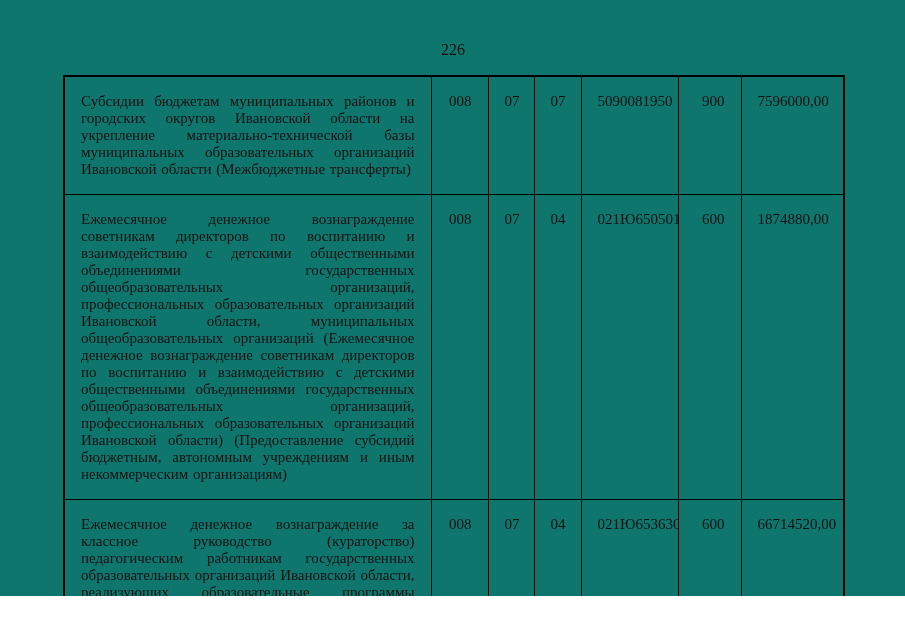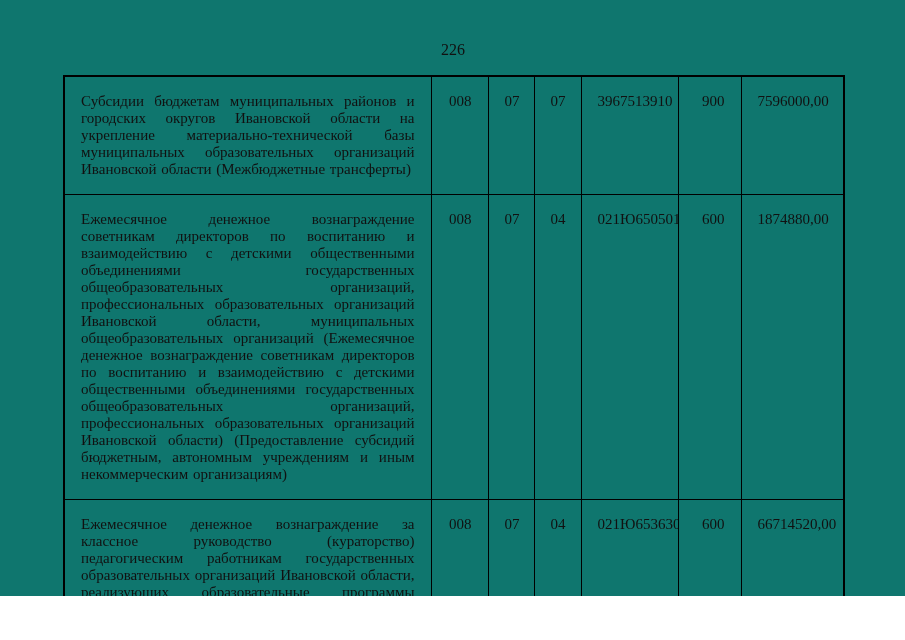--- a/index.html
+++ b/index.html
@@ -73,21 +73,21 @@
       <col style="width:97px">
       <col style="width:63px">
       <col style="width:103px">
     </colgroup>
     <tbody>
       <tr class="row-1">
         <td class="desc-cell">Субсидии бюджетам муниципальных районов и городских округов Ивановской области на укрепление материально-технической базы муниципальных образовательных организаций Ивановской области (Межбюджетные трансферты)</td>
         <td class="code-cell">008</td>
         <td class="code-cell">07</td>
         <td class="code-cell">07</td>
-        <td class="code-cell">3967513910</td>
+        <td class="code-cell">5090081950</td>
         <td class="code-cell">900</td>
         <td class="code-cell">7596000,00</td>
       </tr>
       <tr class="row-2">
         <td class="desc-cell">Ежемесячное денежное вознаграждение советникам директоров по воспитанию и взаимодействию с детскими общественными объединениями государственных общеобразовательных организаций, профессиональных образовательных организаций Ивановской области, муниципальных общеобразовательных организаций (Ежемесячное денежное вознаграждение советникам директоров по воспитанию и взаимодействию с детскими общественными объединениями государственных общеобразовательных организаций, профессиональных образовательных организаций Ивановской области) (Предоставление субсидий бюджетным, автономным учреждениям и иным некоммерческим организациям)</td>
         <td class="code-cell">008</td>
         <td class="code-cell">07</td>
         <td class="code-cell">04</td>
         <td class="code-cell">021Ю650501</td>
         <td class="code-cell">600</td>

